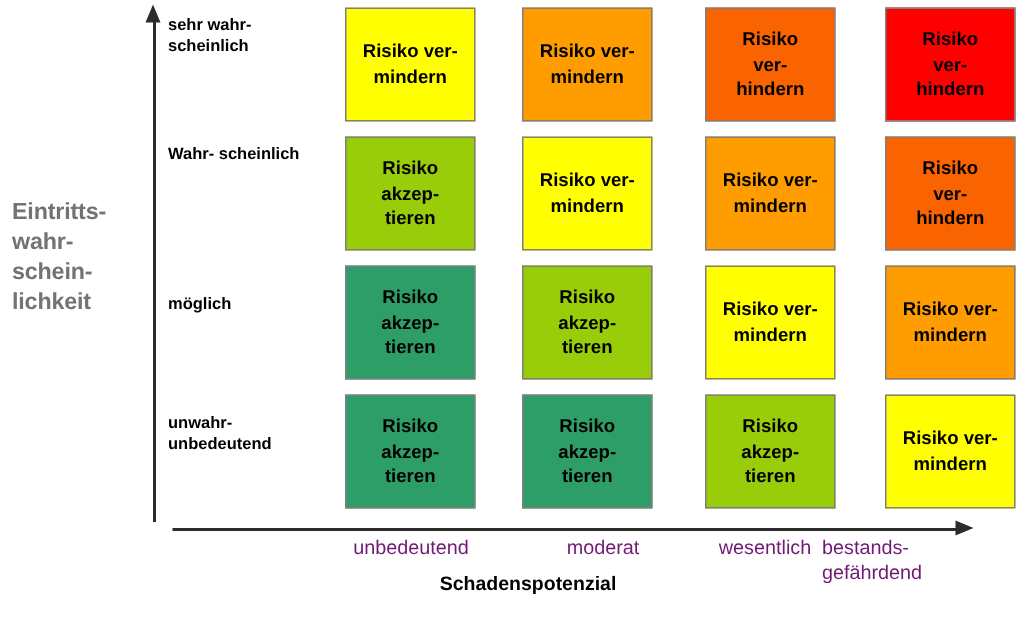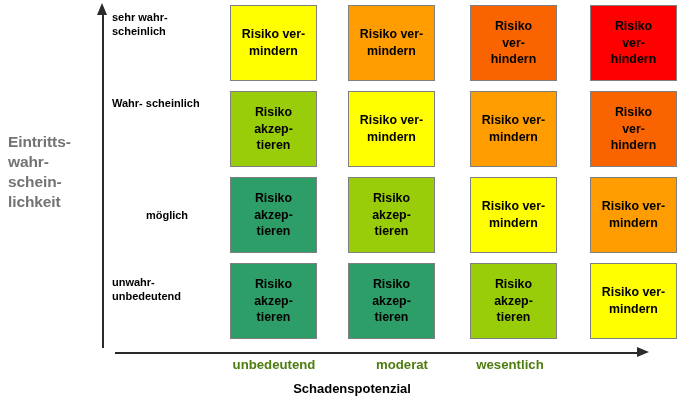--- a/index.html
+++ b/index.html
@@ -78,21 +78,21 @@
     left: 112px;
     width: 110px;
     font-size: 11px;
     font-weight: bold;
     line-height: 1.28;
     color: #000000;
     text-align: left;
   }
   .row-label.r0 { top: 10px; }
   .row-label.r1 { top: 96px; }
-  .row-label.r2 { top: 208px; text-align: center; }
+  .row-label.r2 { top: 196px; }
   .row-label.r3 { top: 275px; }
 
   
   .grid {
     position: absolute;
     left: 230px;
     top: 5px;
   }
   .grid-row {
     position: absolute;
@@ -125,23 +125,23 @@
   .cell.c0 { left: 0px; }
   .cell.c1 { left: 118px; }
   .cell.c2 { left: 240px; }
   .cell.c3 { left: 360px; }
 
   
   .col-label {
     position: absolute;
     top: 357px;
     font-size: 13.2px;
-    font-weight: bold;
+    font-weight: normal;
     line-height: 1.28;
-    color: #4d7c0f;
+    color: #701a75;
     text-align: center;
     white-space: pre-line;
   }
   .col-label.k0 { left: 184px; width: 180px; }
   .col-label.k1 { left: 312px; width: 180px; }
   .col-label.k2 { left: 420px; width: 180px; }
   .col-label.k3 { left: 548px; width: 130px; text-align: left; }
 
   
   .x-axis-title {
@@ -232,16 +232,18 @@
     </div>
 
   </div>
 
   <div class="axis-h-line"></div>
   <div class="axis-h-arrow"></div>
 
   <div class="col-label k0">unbedeutend</div>
   <div class="col-label k2">wesentlich</div>
   <div class="col-label k1">moderat</div>
+  <div class="col-label k3">bestands-
+gefährdend</div>
 
   <div class="x-axis-title">Schadenspotenzial</div>
 
 </div>
 
 </body></html>

